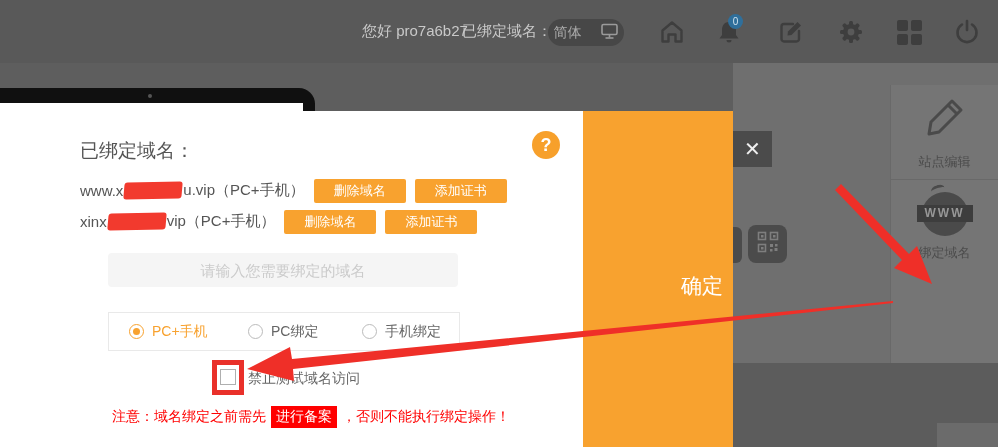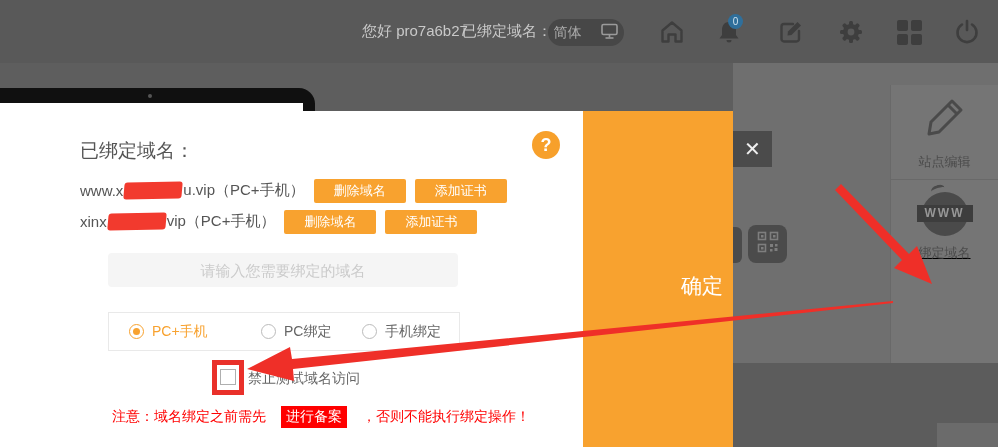--- a/index.html
+++ b/index.html
@@ -31,21 +31,21 @@
   .laptop { position:absolute; left:-30px; top:88px; width:345px; height:150px; background:#101010;
             border-radius:16px 16px 0 0; z-index:1; }
   .laptop-cam { position:absolute; left:178px; top:6px; width:4px; height:4px; border-radius:50%; background:#555; }
   .laptop-screen { position:absolute; left:13px; top:15px; width:320px; height:130px; background:#FFFFFF; }
 
   .sidebar { position:absolute; left:890px; top:85px; width:108px; height:278px; background:#757575;
              border-left:1px solid #696969; z-index:2; }
   .sb-item { display:flex; flex-direction:column; align-items:center; justify-content:center; gap:8px; cursor:pointer; }
   .sb-item-1 { height:90px; border-bottom:1px solid #696969; }
   .sb-item-2 { height:95px; border-bottom:1px solid #696969; }
-  .sb-item-3 { height:92px;text-decoration:underline; }
+  .sb-item-3 { height:92px; }
   .sb-label { font-size:13px; color:#4C4C4C; }
   .www-wrap { position:relative; width:56px; height:46px; }
   .www-globe { position:absolute; left:5px; top:2px; width:46px; height:44px; border-radius:50%; background:#4A4A4A; }
   .www-sprout { position:absolute; left:14px; top:-5px; width:14px; height:9px; border-top:3px solid #4A4A4A;
                 border-radius:50% 50% 0 0; transform:rotate(-18deg); }
   .www-band { position:absolute; left:0; top:15px; width:56px; height:17px; background:#3D3D3D;
               color:#979797; font-weight:bold; font-size:12px; letter-spacing:2px; text-align:center; line-height:17px; }
 
   
   .modal { position:absolute; left:0; top:111px; width:583px; height:336px; background:#FFFFFF; z-index:5; }
@@ -56,31 +56,31 @@
               transform:skewX(-6deg) rotate(-1deg); margin:0 1px; }
   .mini-btn { display:inline-block; margin-left:9px; background:#F8A22F; color:#FFFFFF; font-size:13px;
               padding:3px 20px; border-radius:2px; cursor:pointer; white-space:nowrap; }
   .domain-input { position:absolute; left:108px; top:142px; width:350px; height:34px; background:#F5F5F5;
                   border:none; border-radius:4px; text-align:center; font-size:15px; color:#555;
                   font-family:"Liberation Sans","DejaVu Sans",sans-serif; }
   .domain-input::placeholder { color:#CBCBCB; }
   .radio-box { position:absolute; left:108px; top:201px; width:352px; height:39px; border:1px solid #E9E9E9;
                border-radius:0; background:#FFFFFF; }
   .radio-item { position:absolute; top:0; height:37px; display:flex; align-items:center; gap:8px; cursor:pointer; }
-  .ri-0{left:20px;} .ri-1{left:152px;} .ri-2{left:253px;}
+  .ri-0{left:20px;} .ri-1{left:139px;} .ri-2{left:253px;}
   .radio-circle { width:15px; height:15px; border-radius:50%; border:1px solid #BBBBBB; position:relative; background:#fff; }
   .radio-circle.sel { border-color:#F8A22F; }
   .radio-circle.sel::after { content:""; position:absolute; left:3px; top:3px; width:7px; height:7px; border-radius:50%; background:#F8A22F; }
   .radio-label { font-size:14px; color:#666; }
   .radio-label.sel { color:#F8A22F; }
   .cb-annotation { position:absolute; left:212px; top:249px; width:32px; height:35px; border:5px solid #E9302A; z-index:7; }
   .checkbox { position:absolute; left:220px; top:258px; width:16px; height:16px; border:1px solid #AFAFAF; background:#fff; cursor:pointer; }
   .cb-label { position:absolute; left:248px; top:259px; font-size:14px; color:#666; }
   .note { position:absolute; left:112px; top:295px; font-size:14px; color:#FF0000; display:flex; align-items:center; white-space:nowrap; }
-  .note-link { background:#FF0000; color:#FFFFFF; padding:2px 5px; margin:0 15px; cursor:pointer;text-align:right; }
+  .note-link { background:#FF0000; color:#FFFFFF; padding:2px 5px; margin:0 5px; cursor:pointer;text-align:right; }
   .help-btn { position:absolute; left:532px; top:20px; width:28px; height:28px; border-radius:50%; background:#F7A02B;
               color:#FFFFFF; font-size:18px; font-weight:bold; text-align:center; line-height:28px; cursor:pointer; }
 
   .confirm-btn { position:absolute; left:583px; top:111px; width:150px; height:336px; background:#F8A22F; z-index:5; cursor:pointer; }
   .confirm-label { position:absolute; left:0; top:161px; width:150px; text-align:center; color:#FFFFFF; font-size:21px;margin-left:44px; }
 
   .close-btn { position:absolute; left:733px; top:131px; width:39px; height:36px; background:#4B4B4B; color:#F0F0F0;
                font-size:20px; text-align:center; line-height:36px; z-index:4; cursor:pointer; }
   .hidden-sliver { position:absolute; left:733px; top:227px; width:9px; height:36px; background:#4B4B4B;
                    border-radius:0 6px 6px 0; z-index:4; }

